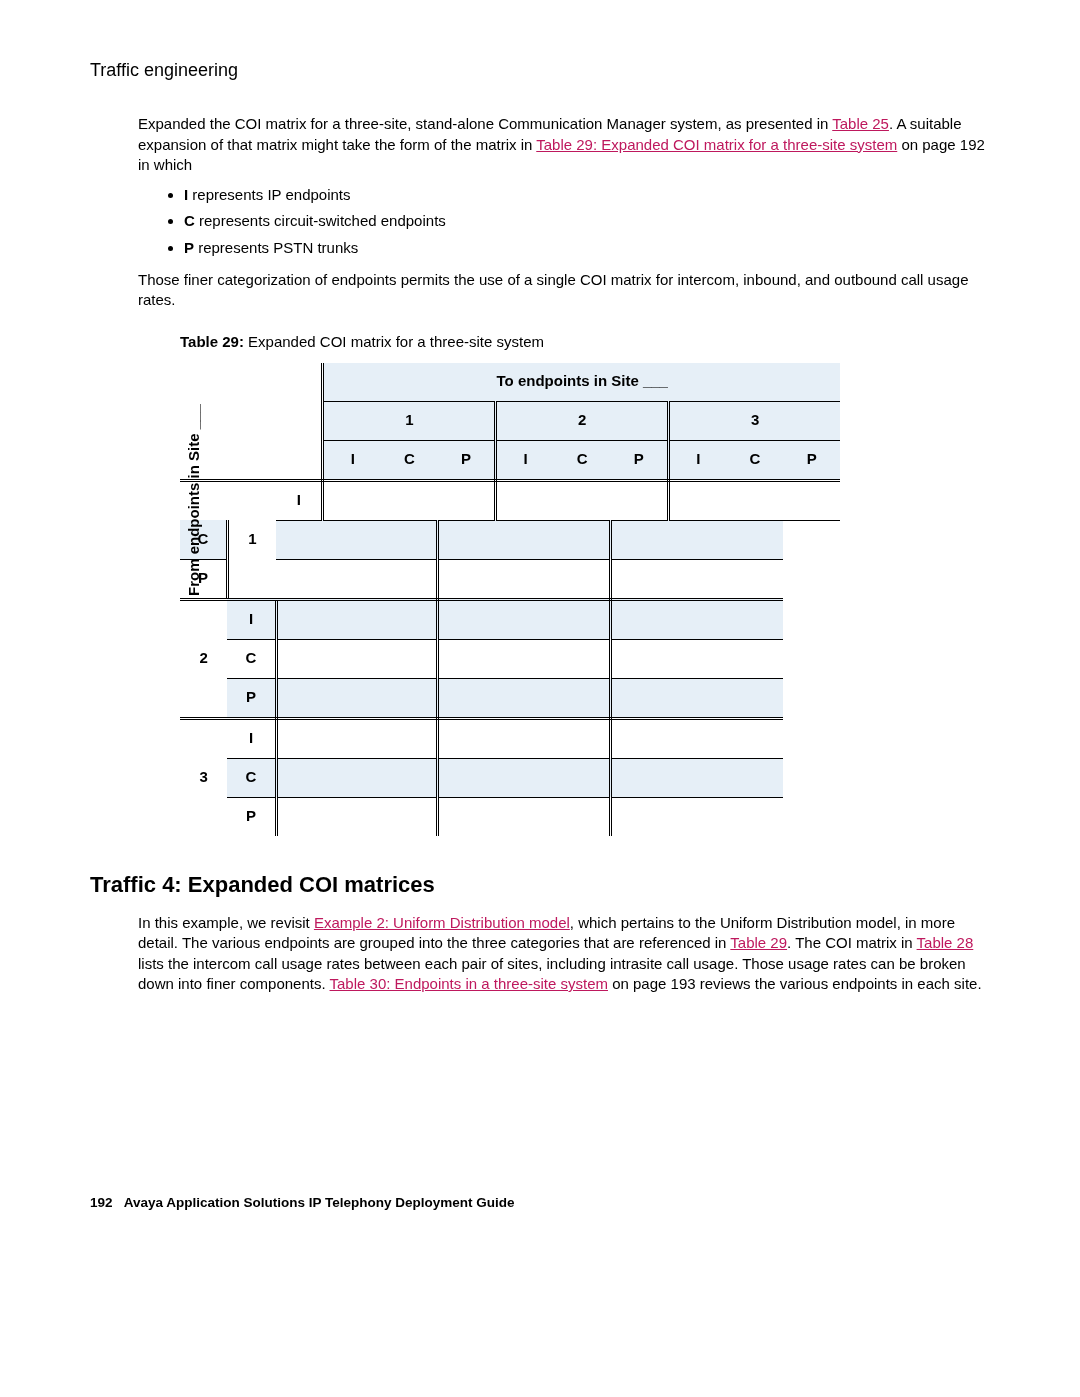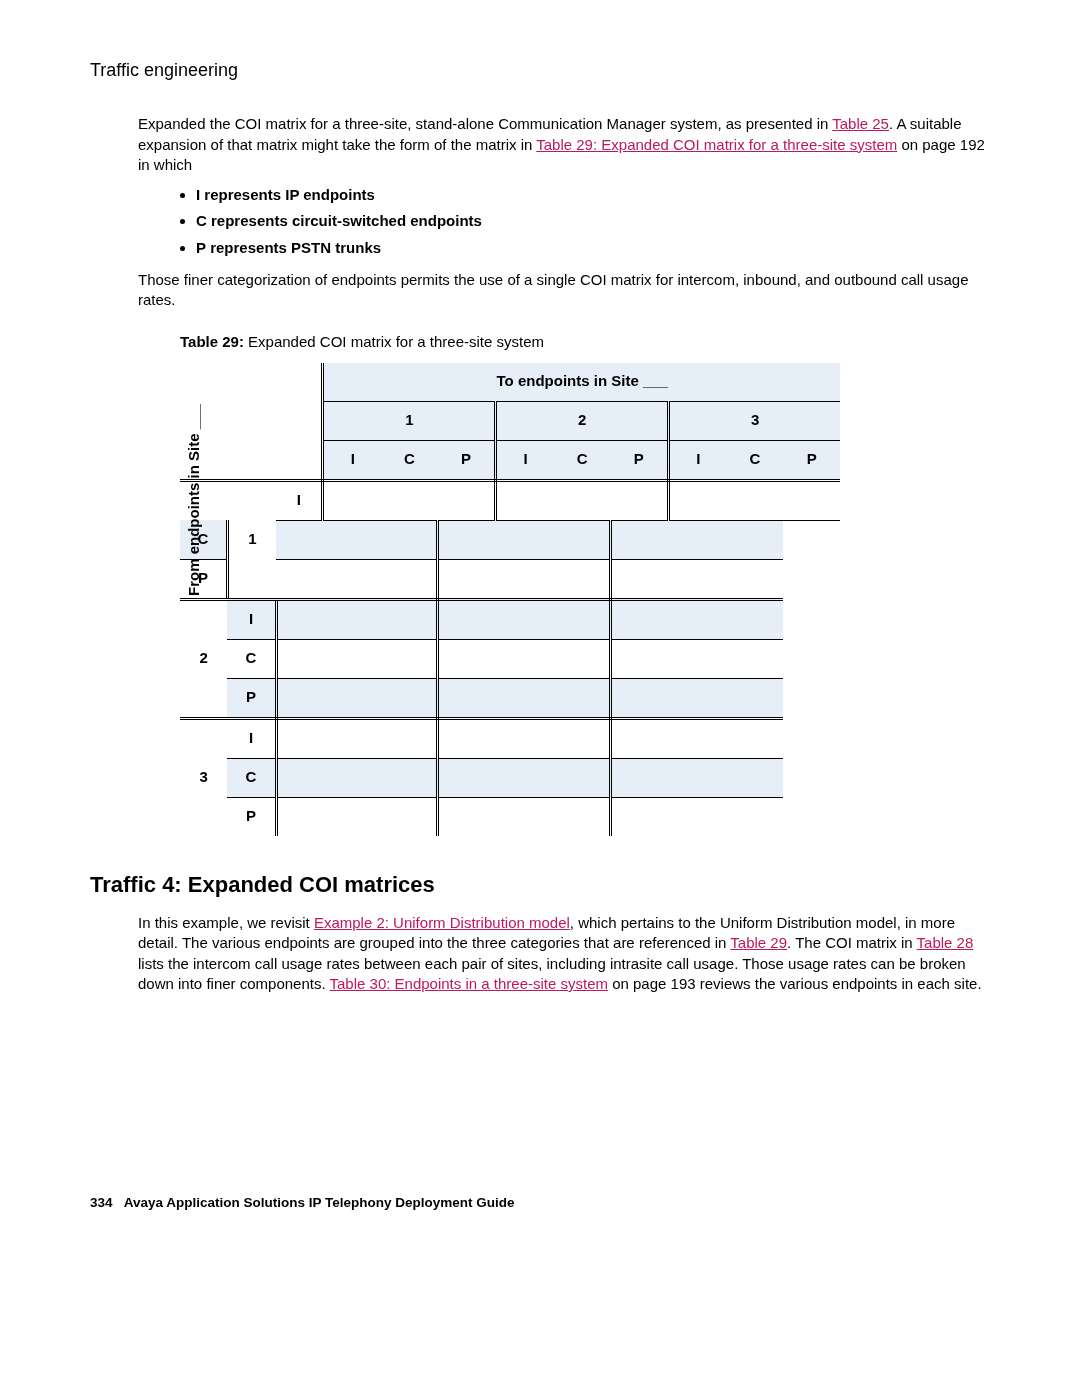--- a/index.html
+++ b/index.html
@@ -21,23 +21,22 @@
     margin: 0 0 10px 48px;
   }
   .body-text.after-list {
     margin-top: 12px;
   }
   ul.bullets {
     margin: 8px 0 10px 90px;
     padding: 0;
   }
   ul.bullets li {
-    margin: 6px 16px;
+    margin: 6px 4px;
     list-style: disc;
-    font-weight: bold;
   }
   a.doclink {
     color: #be185d;
     text-decoration: underline;
   }
   .table-caption {
     text-align: left;
     margin: 22px 0 10px 90px;
   }
   .table-caption b { font-weight: bold; }
@@ -258,14 +257,14 @@
     </table>
 </div>
 
 <h2 class="example-h">Traffic 4: Expanded COI matrices</h2>
 
 <p class="body-text">
   <span>In this example, we revisit </span><a class="doclink" href="#">Example 2: Uniform Distribution model</a><span>, which pertains to the Uniform Distribution model, in more detail. The various endpoints are grouped into the three categories that are referenced in </span><a class="doclink" href="#">Table 29</a><span>. The COI matrix in </span><a class="doclink" href="#">Table 28</a><span> lists the intercom call usage rates between each pair of sites, including intrasite call usage. Those usage rates can be broken down into finer components. </span><a class="doclink" href="#">Table 30:  Endpoints in a three-site system</a><span> on page 193 reviews the various endpoints in each site.</span>
 </p>
 
 <div class="footer">
-  <span>334</span>&nbsp;&nbsp;&nbsp;<span>Avaya Application Solutions IP Telephony Deployment Guide</span>
+  <span>192</span>&nbsp;&nbsp;&nbsp;<span>Avaya Application Solutions IP Telephony Deployment Guide</span>
 </div>
 
 </body></html>

